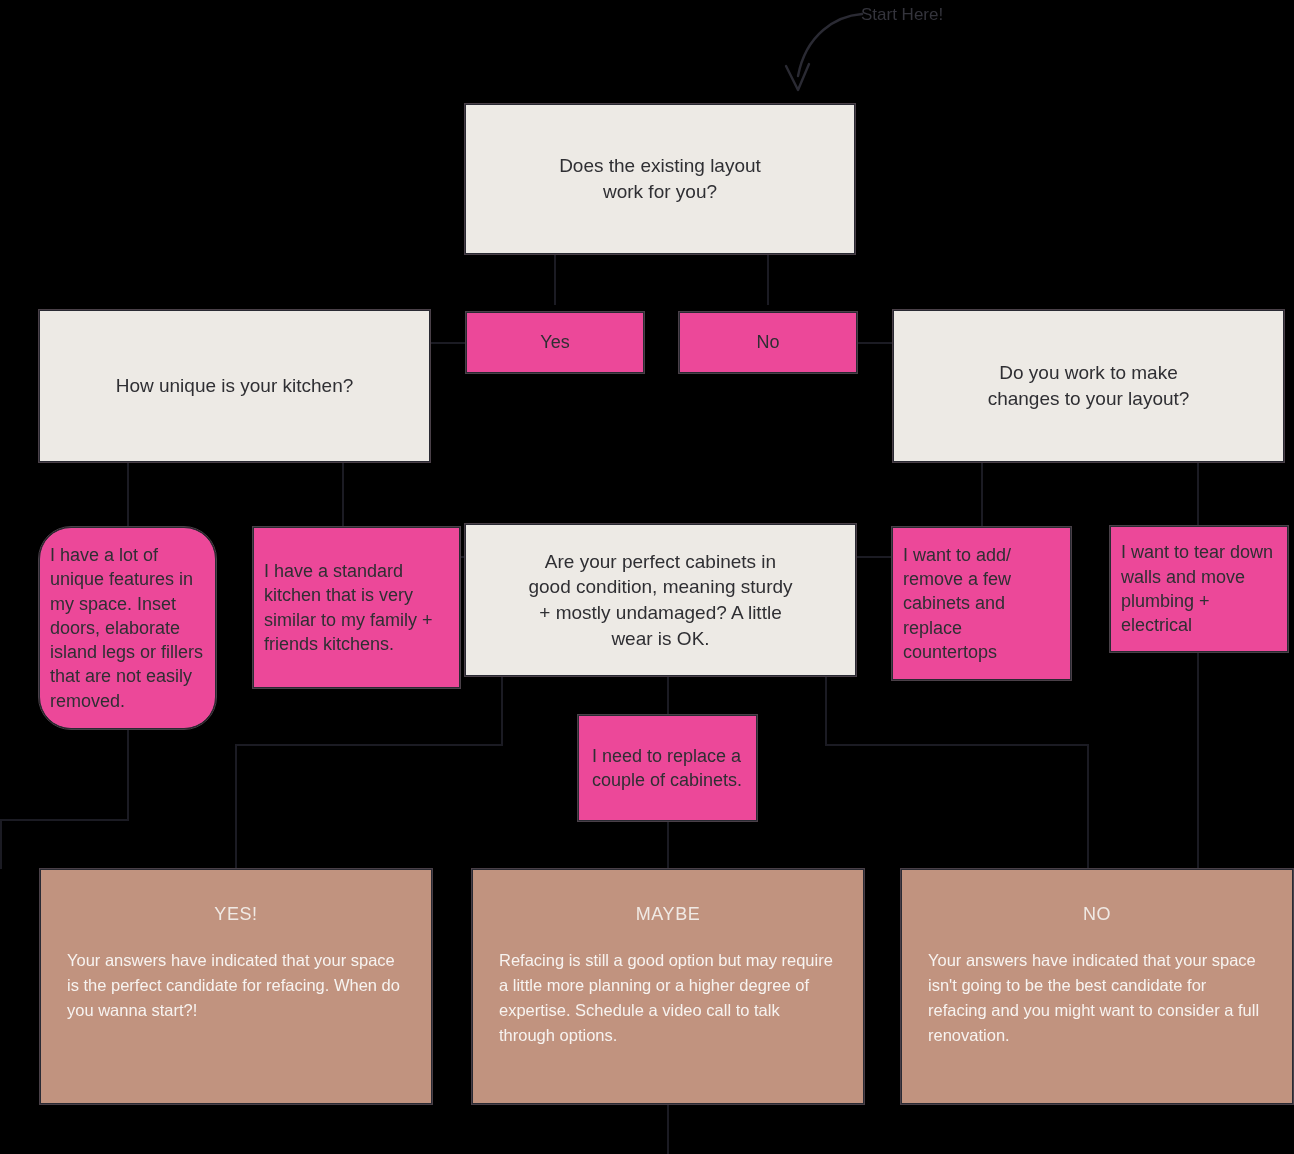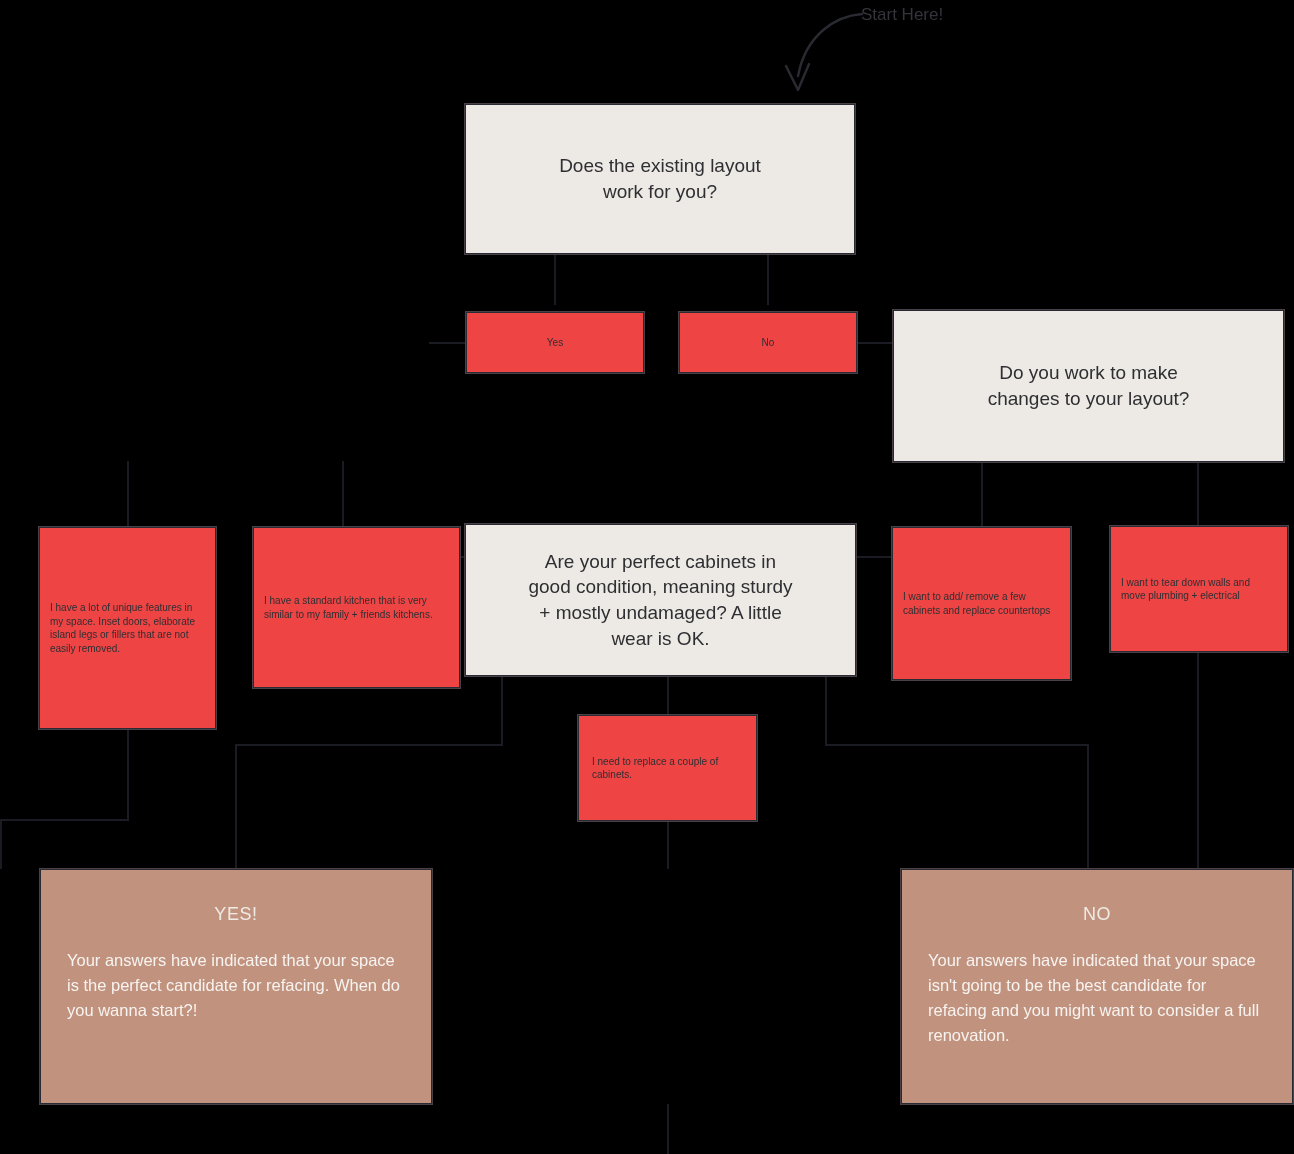--- a/index.html
+++ b/index.html
@@ -40,22 +40,22 @@
     outline: 1px solid #4a4048;
     color: #2f2f33;
     line-height: 1.35;
   }
   .node.question {
     background: #edeae5;
     font-size: 19px;
     padding: 8px 14px;
   }
   .node.answer {
-    background: #ef4444;
-    font-size: 10px;
+    background: #ec4899;
+    font-size: 18px;
     padding: 8px 10px;
   }
   .node.result {
     background: #c1937f;
     color: #f2ece7;
     justify-content: flex-start;
     padding: 32px 26px 16px 26px;
   }
   .result-title {
     font-size: 18px;
@@ -143,27 +143,30 @@
   </div>
 
   <div class="node answer" style="left:466px; top:312px; width:178px; height:61px;">
     <div>Yes</div>
   </div>
 
   <div class="node answer" style="left:679px; top:312px; width:178px; height:61px;">
     <div>No</div>
   </div>
 
+  <div class="node question" style="left:39px; top:310px; width:391px; height:152px;">
+    <div>How unique is your kitchen?</div>
+  </div>
 
   <div class="node question" style="left:893px; top:310px; width:391px; height:152px;">
     <div>Do you work to make</div>
     <div>changes to your layout?</div>
   </div>
 
-  <div class="node answer" style="left:39px; top:527px; width:177px; height:202px;">
+  <div class="node answer" style="left:39px; top:527px; width:177px; height:202px;border-radius:32px;">
     <div>I have a lot of unique features in my space. Inset doors, elaborate island legs or fillers that are not easily removed.</div>
   </div>
 
   <div class="node answer" style="left:253px; top:527px; width:207px; height:161px;">
     <div>I have a standard kitchen that is very similar to my family + friends kitchens.</div>
   </div>
 
   <div class="node question" style="left:465px; top:524px; width:391px; height:152px;">
     <div>Are your perfect cabinets in</div>
     <div>good condition, meaning sturdy</div>
@@ -181,19 +184,23 @@
 
   <div class="node answer" style="left:578px; top:715px; width:179px; height:106px;padding-left:13px;">
     <div>I need to replace a couple of cabinets.</div>
   </div>
 
   <div class="node result" style="left:40px; top:869px; width:392px; height:235px;">
     <div class="result-title">YES!</div>
     <div class="result-body">Your answers have indicated that your space is the perfect candidate for refacing. When do you wanna start?!</div>
   </div>
 
+  <div class="node result" style="left:472px; top:869px; width:392px; height:235px;">
+    <div class="result-title">MAYBE</div>
+    <div class="result-body">Refacing is still a good option but may require a little more planning or a higher degree of expertise. Schedule a video call to talk through options.</div>
+  </div>
 
   <div class="node result" style="left:901px; top:869px; width:392px; height:235px;">
     <div class="result-title">NO</div>
     <div class="result-body">Your answers have indicated that your space isn't going to be the best candidate for refacing and you might want to consider a full renovation.</div>
   </div>
 
 </div>
 
 </body></html>

